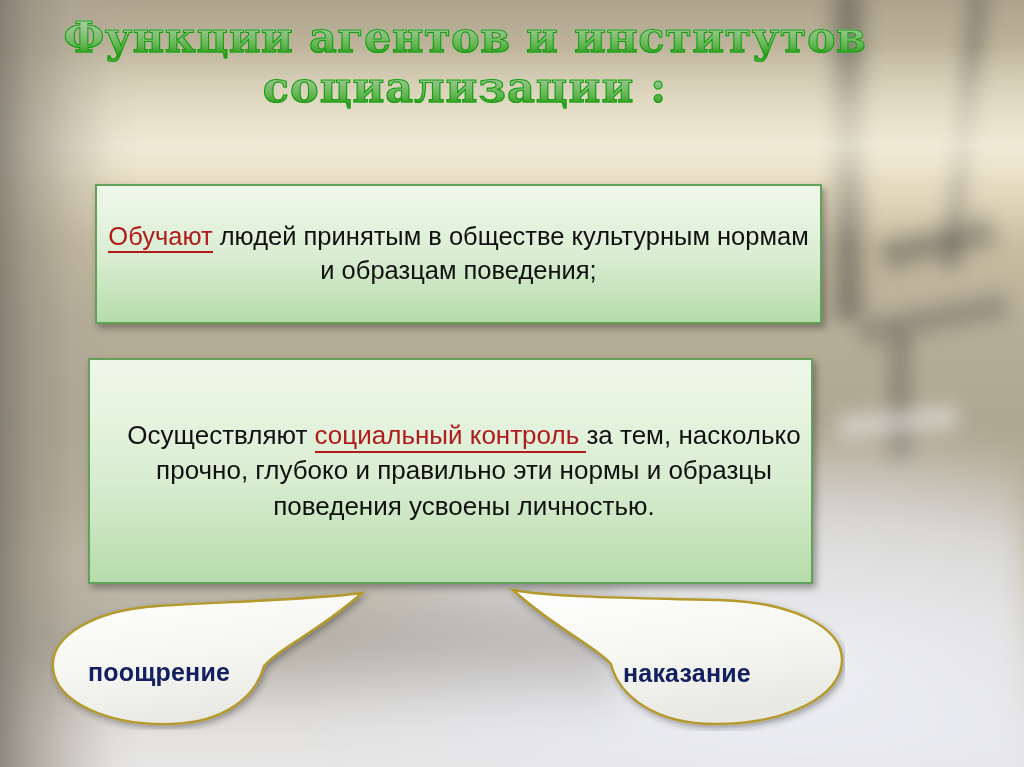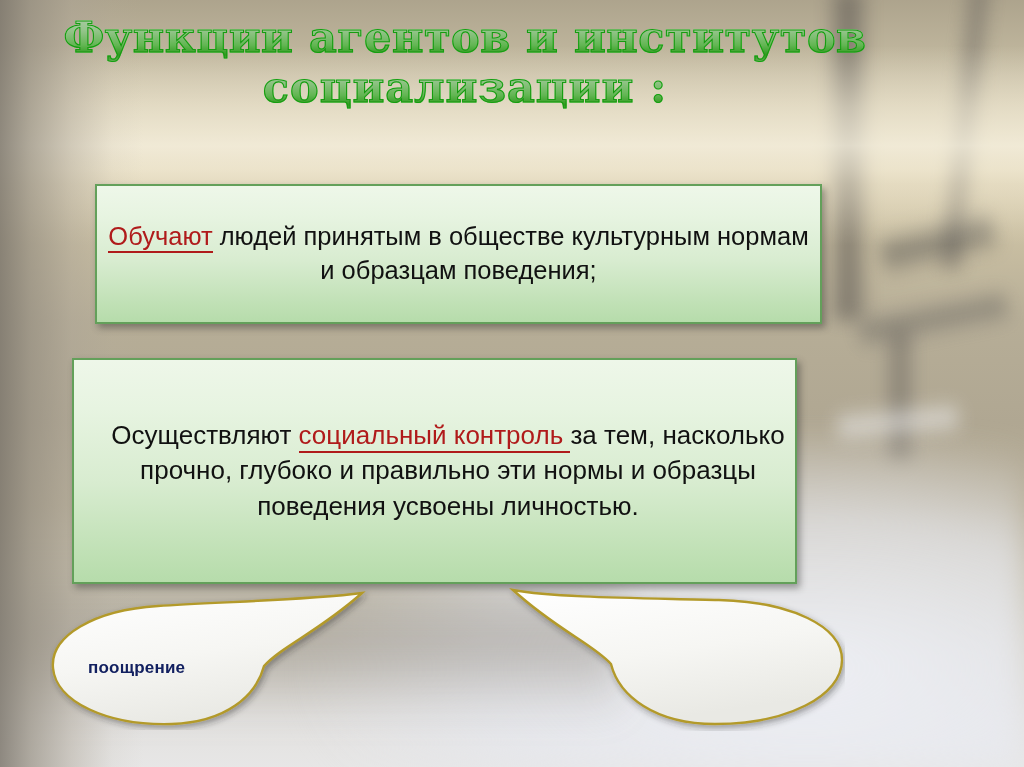--- a/index.html
+++ b/index.html
@@ -150,21 +150,21 @@
     line-height: 1.33;
     padding: 0 8px;
   }
   #box-teach {
     left: 95px;
     top: 184px;
     width: 727px;
     height: 140px;
   }
   #box-control {
-    left: 72px;
+    left: 88px;
     top: 358px;
     width: 725px;
     height: 226px;
     padding-left: 27px;
   }
   #box-control .body { font-size: 26px; line-height: 1.36; }
 
   .hl {
     color: #b01b1b;
     border-bottom: 2px solid #b01b1b;
@@ -180,21 +180,21 @@
   .bubble-wrap {
     position: absolute;
   }
   #bubble-reward { left: 50px; top: 588px; width: 340px; height: 142px; }
   #bubble-punish { left: 495px; top: 586px; width: 350px; height: 145px; }
 
   .bubble-label {
     position: absolute;
     color: #122060;
     font-weight: 700;
-    font-size: 17px;
+    font-size: 25px;
     letter-spacing: 0.2px;
     white-space: nowrap;
   }
   #label-reward { left: 38px; top: 70px; }
   #label-punish { left: 128px; top: 73px; }
 </style>
 </head>
 <body>
 
 <div id="slide">
@@ -262,15 +262,16 @@
           <stop offset="100%" stop-color="#e9e9e4"></stop>
         </linearGradient>
       </defs>
       <path filter="url(#sh2)" d="M 18 4
                C 62 44, 98 58, 116 78
                C 124 110, 160 138, 220 138
                C 292 138, 347 110, 347 74
                C 347 40, 296 16, 224 14
                C 150 12, 62 12, 18 4 Z" fill="url(#bubfill2)" stroke="#b39a2a" stroke-width="2.4"></path>
     </svg>
+    <div class="bubble-label" id="label-punish">наказание</div>
   </div>
 
 </div>
 
 </body></html>

